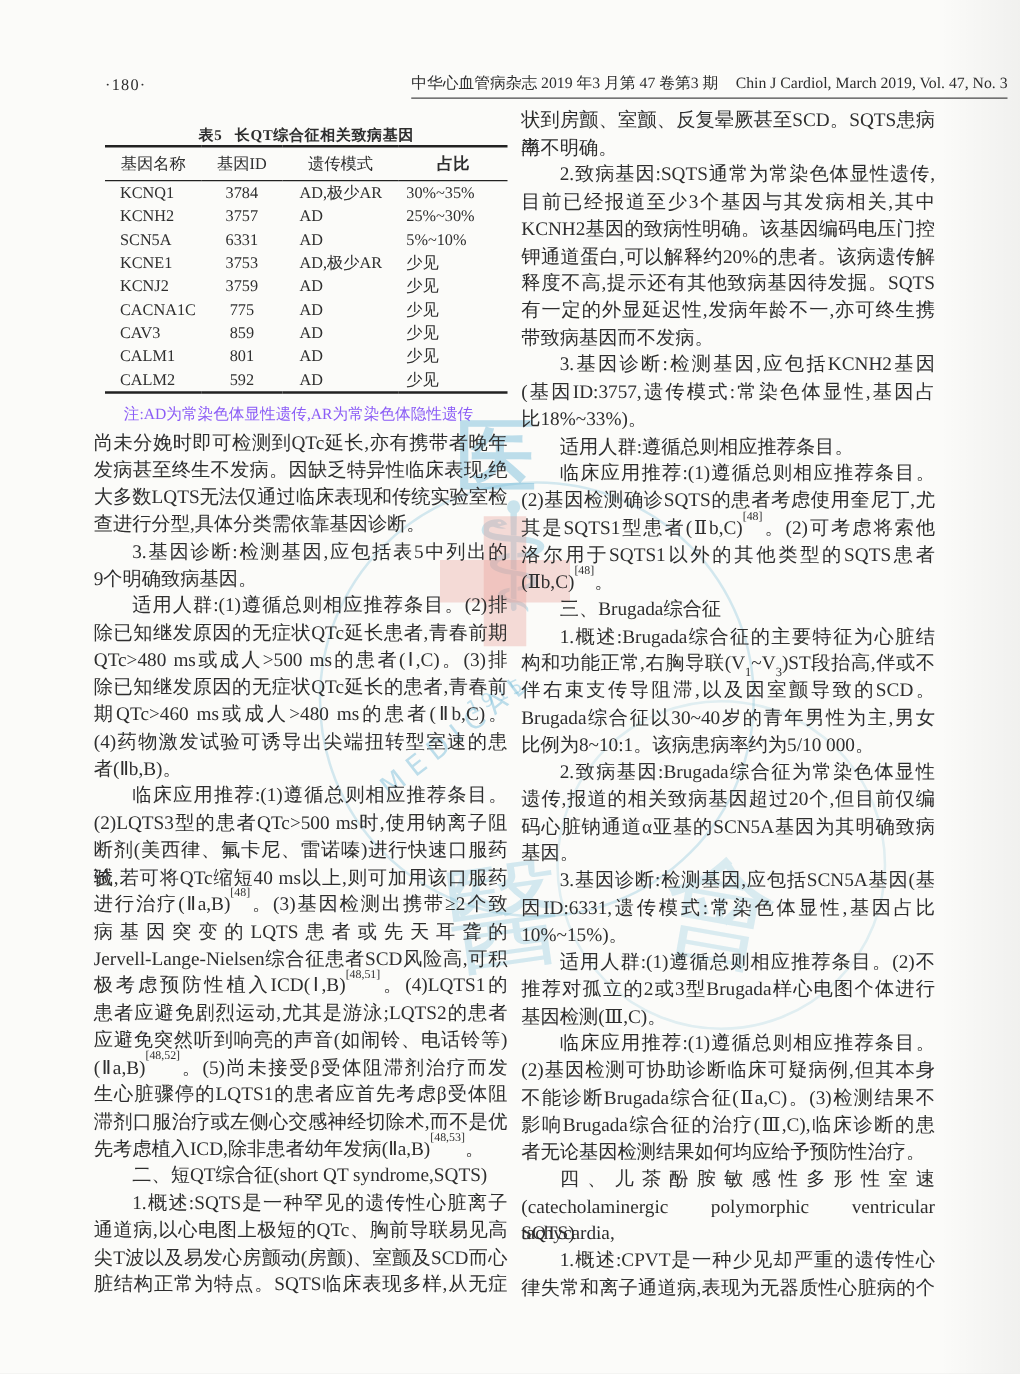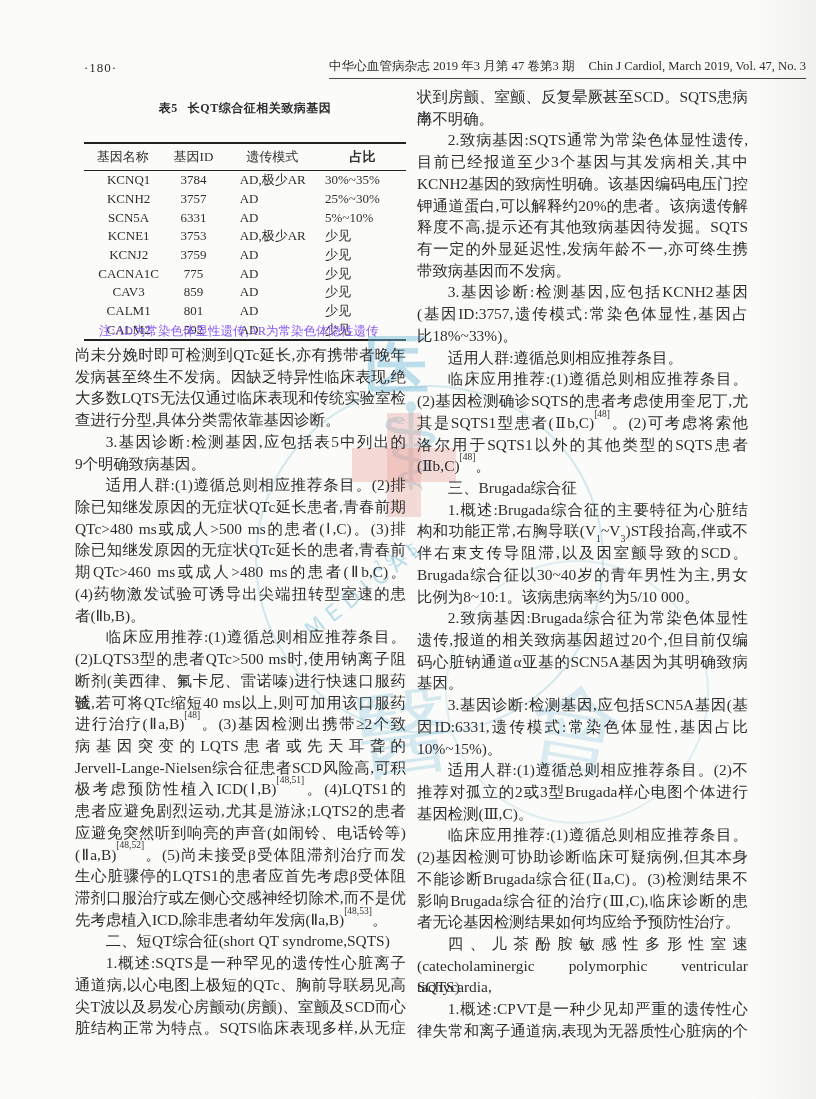--- a/index.html
+++ b/index.html
@@ -14,30 +14,30 @@
   
   .pageno { position:absolute; left:84px; top:60px; font-size:13px; letter-spacing:1px; }
   .journal { position:absolute; left:329px; top:58px; font-size:12.6px; white-space:nowrap;
     border-bottom:1px solid #4a4a4a; padding-bottom:3px; }
   .journal .en { margin-left:14px; }
 
   
   .tbl-caption { position:absolute; left:84px; top:100px; width:322px; text-align:center;
     font-size:12px; font-weight:bold; letter-spacing:0.5px; }
   .tbl-caption .cap-title { margin-left:10px; }
-  table.gene { position:absolute; left:84px; top:142px; width:322px;
+  table.gene { position:absolute; left:84px; top:116px; width:322px;
     border-collapse:collapse; font-size:13px; table-layout:fixed; }
   table.gene th {
     border-top:2px solid #222; border-bottom:1px solid #222;
     font-weight:normal; height:26px; text-align:center; padding:0;
   }
   table.gene td { height:18.7px; padding:0; }
   table.gene .w0 { width:24%; } table.gene .w1 { width:20%; }
   table.gene .w2 { width:29%; } table.gene .w3 { width:27%;font-weight:bold; }
-  table.gene td.c0 { text-align:center; padding-left:12px; }
+  table.gene td.c0 { text-align:left; padding-left:12px; }
   table.gene td.c1 { text-align:center; }
   table.gene td.c2 { text-align:left; padding-left:14px; }
   table.gene td.c3 { text-align:left; padding-left:6px; }
   table.gene tr:last-child td { border-bottom:2px solid #222; }
   .tbl-note { position:absolute; left:99px; top:323px; font-size:12.5px; color:#8b5cf6; }
 
   
   .col { position:absolute; width:331px; font-size:15.4px; z-index:2; }
   .col-left  { left:75px;  top:344px;font-family:Liberation Serif, serif; }
   .col-right { left:417px; top:86px; }

